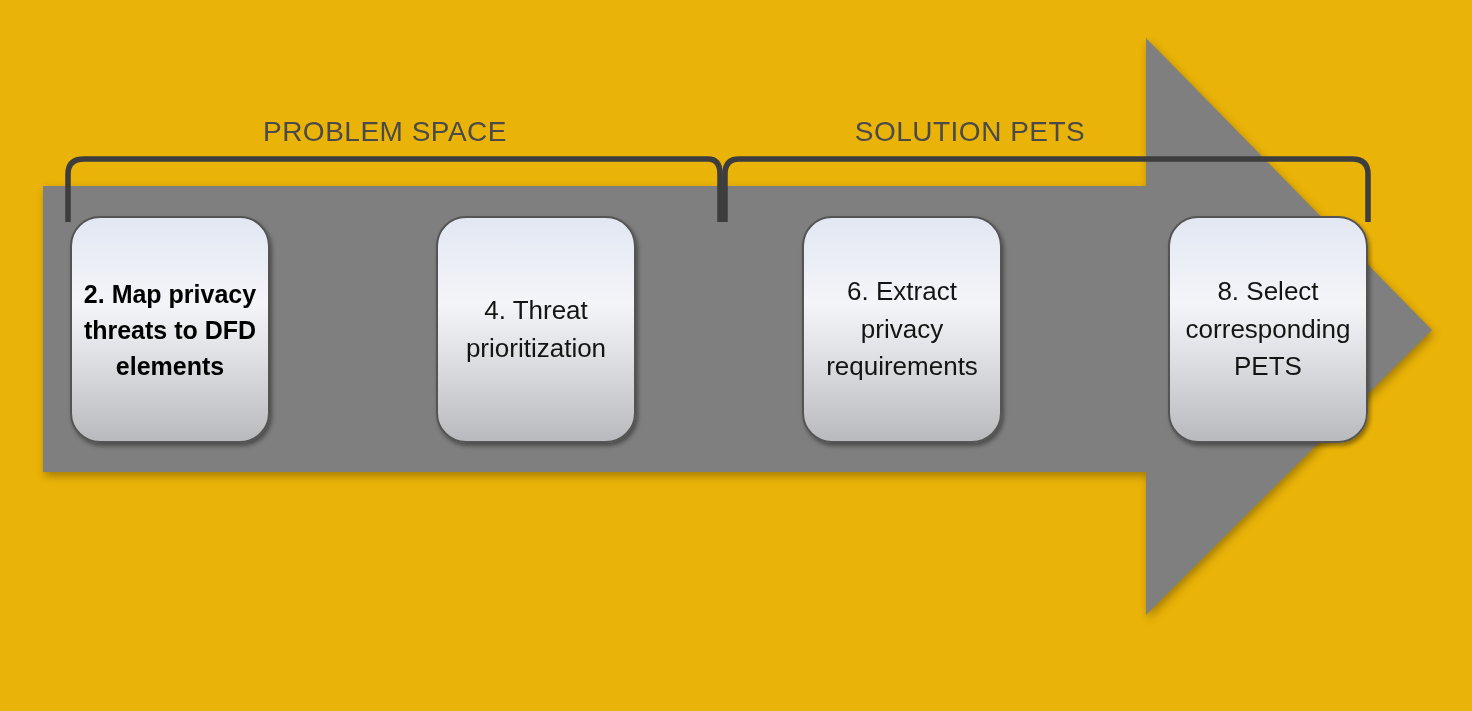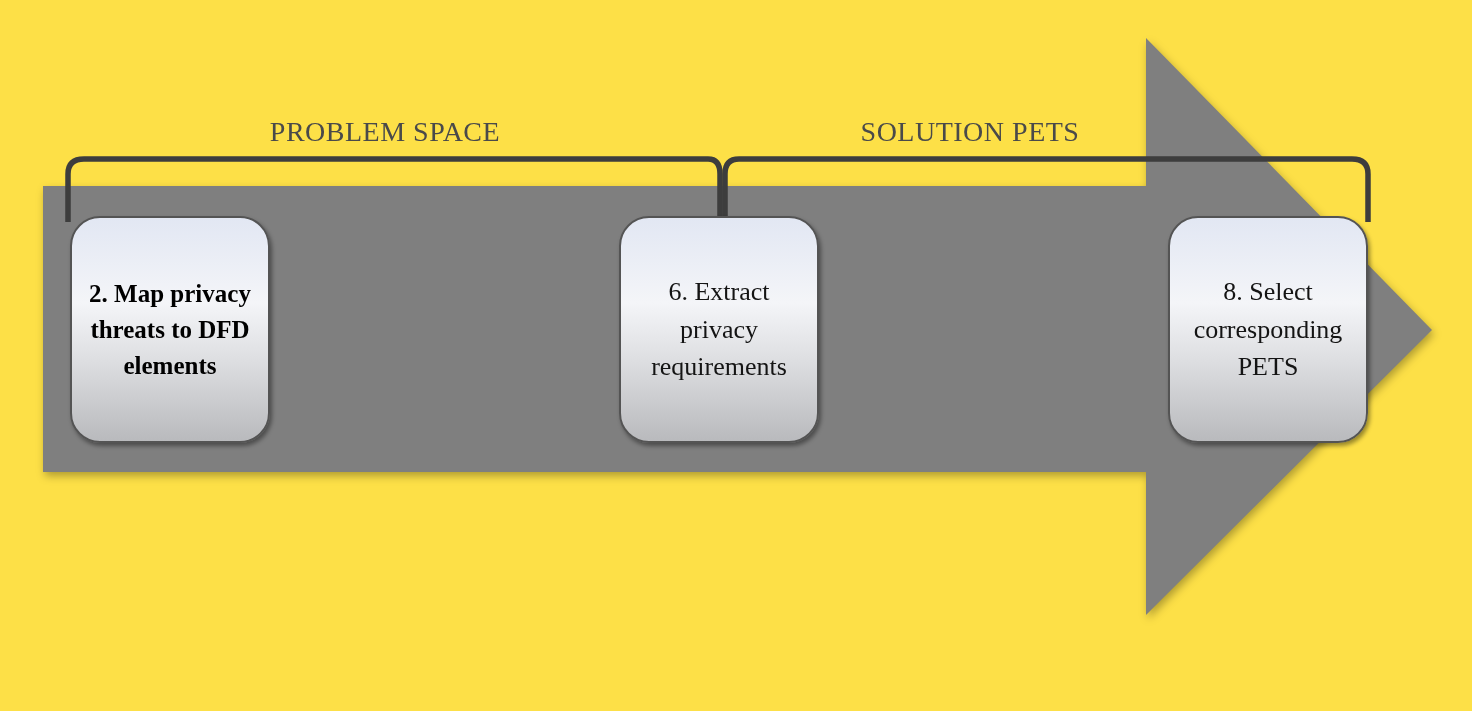--- a/index.html
+++ b/index.html
@@ -4,23 +4,23 @@
 <style>
   html, body {
     margin: 0;
     padding: 0;
     background: #ffffff;
   }
   .canvas {
     position: relative;
     width: 1472px;
     height: 711px;
-    background: #fde047;
+    background: #eab308;
     overflow: hidden;
-    font-family: Liberation Serif, serif;
+    font-family: Liberation Sans, sans-serif;
   }
   .arrow-svg {
     position: absolute;
     left: 0;
     top: 0;
     width: 1472px;
     height: 711px;
   }
   .arrow-shape {
     filter: drop-shadow(2px 4px 4px rgba(0,0,0,0.30));
@@ -99,20 +99,23 @@
 
   <div class="space-label problem">PROBLEM SPACE</div>
 
   <div class="space-label solution">SOLUTION PETS</div>
 
   <div class="steps-row">
     <div class="step-box emph">
       <span class="step-label">2. Map privacy threats to DFD elements</span>
     </div>
     <div class="step-box plain">
+      <span class="step-label">4. Threat prioritization</span>
+    </div>
+    <div class="step-box plain">
       <span class="step-label">6. Extract privacy requirements</span>
     </div>
     <div class="step-box plain">
       <span class="step-label">8. Select corresponding PETS</span>
     </div>
   </div>
 
 </div>
 
 </body></html>

